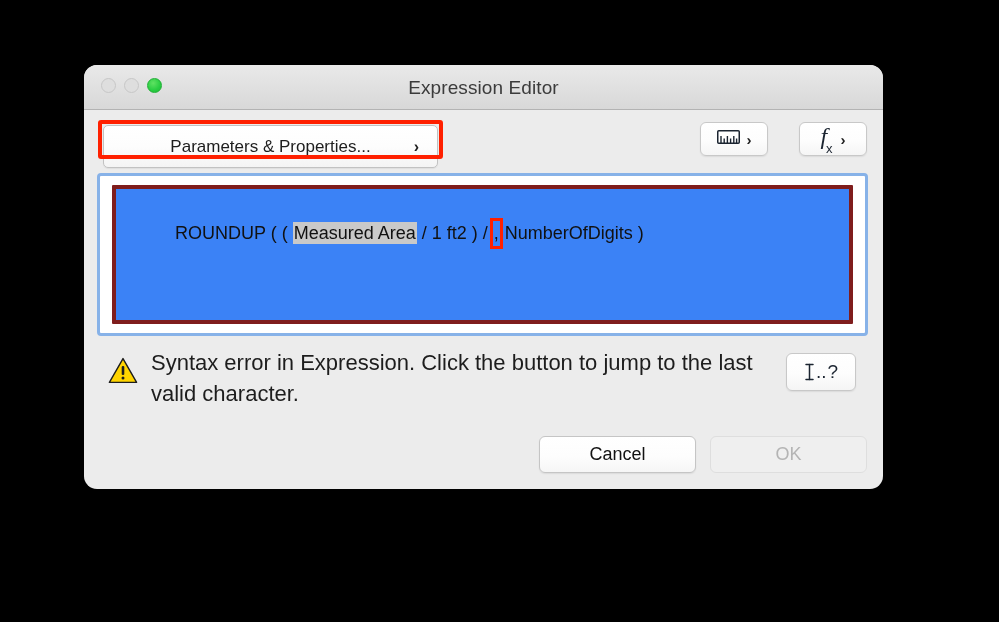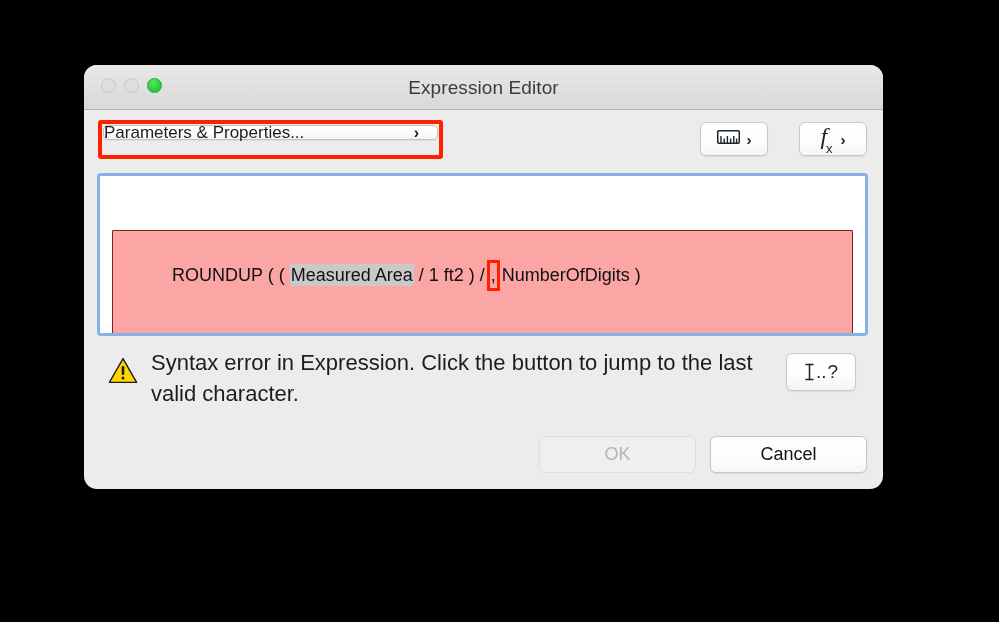--- a/index.html
+++ b/index.html
@@ -87,29 +87,29 @@
     border: 4px solid #ff2000;
     border-radius: 3px;
     pointer-events: none;
     z-index: 3;
   }
   #params-button {
     position: absolute;
     left: 5px;
     top: 5px;
     width: 335px;
-    height: 15px;
+    height: 43px;
     box-sizing: border-box;
     background: linear-gradient(to bottom, #ffffff 0%, #fdfdfd 50%, #f4f4f4 100%);
     border: 1px solid #c2c2c2;
     border-radius: 5px;
     box-shadow: 0 1px 1px rgba(0,0,0,0.06);
     display: flex;
     align-items: center;
-    justify-content: flex-start;
+    justify-content: center;
     z-index: 2;
   }
   #params-label {
     font-size: 17px;
     color: #1d1d1d;
   }
   #params-chevron {
     position: absolute;
     right: 18px;
     top: 50%;
@@ -175,25 +175,24 @@
     background: #ffffff;
     border: 3px solid #87b2e8;
     border-radius: 4px;
     padding: 9px 12px;
     overflow: hidden;
   }
   #expr-inner {
     box-sizing: border-box;
     width: 100%;
     height: 100%;
-    background: #fca5a5;
-    border: 1px solid #7f1d1d;
+    background: #3b82f6;
+    border: 4px solid #7f1d1d;
     border-radius: 1px;
     padding: 7px 9px;
-    margin-top: 45px;
   }
   #expr-text {
     font-size: 18px;
     color: #111111;
     white-space: pre;
     line-height: 1.4;
   }
   .token-hl {
     background: #c9c9c9;
     padding: 1px 1px;
@@ -357,17 +356,17 @@
             <line x1="2" y1="17.5" x2="9" y2="17.5"></line>
           </g>
         </svg>
         <span>..</span>
           <span>?</span>
       </span>
     </div>
   </div>
 
   <div id="footer">
+    <div id="cancel-button" class="footer-btn">Cancel</div>
     <div id="ok-button" class="footer-btn">OK</div>
-    <div id="cancel-button" class="footer-btn">Cancel</div>
   </div>
 
 </div>
 
 </body></html>

